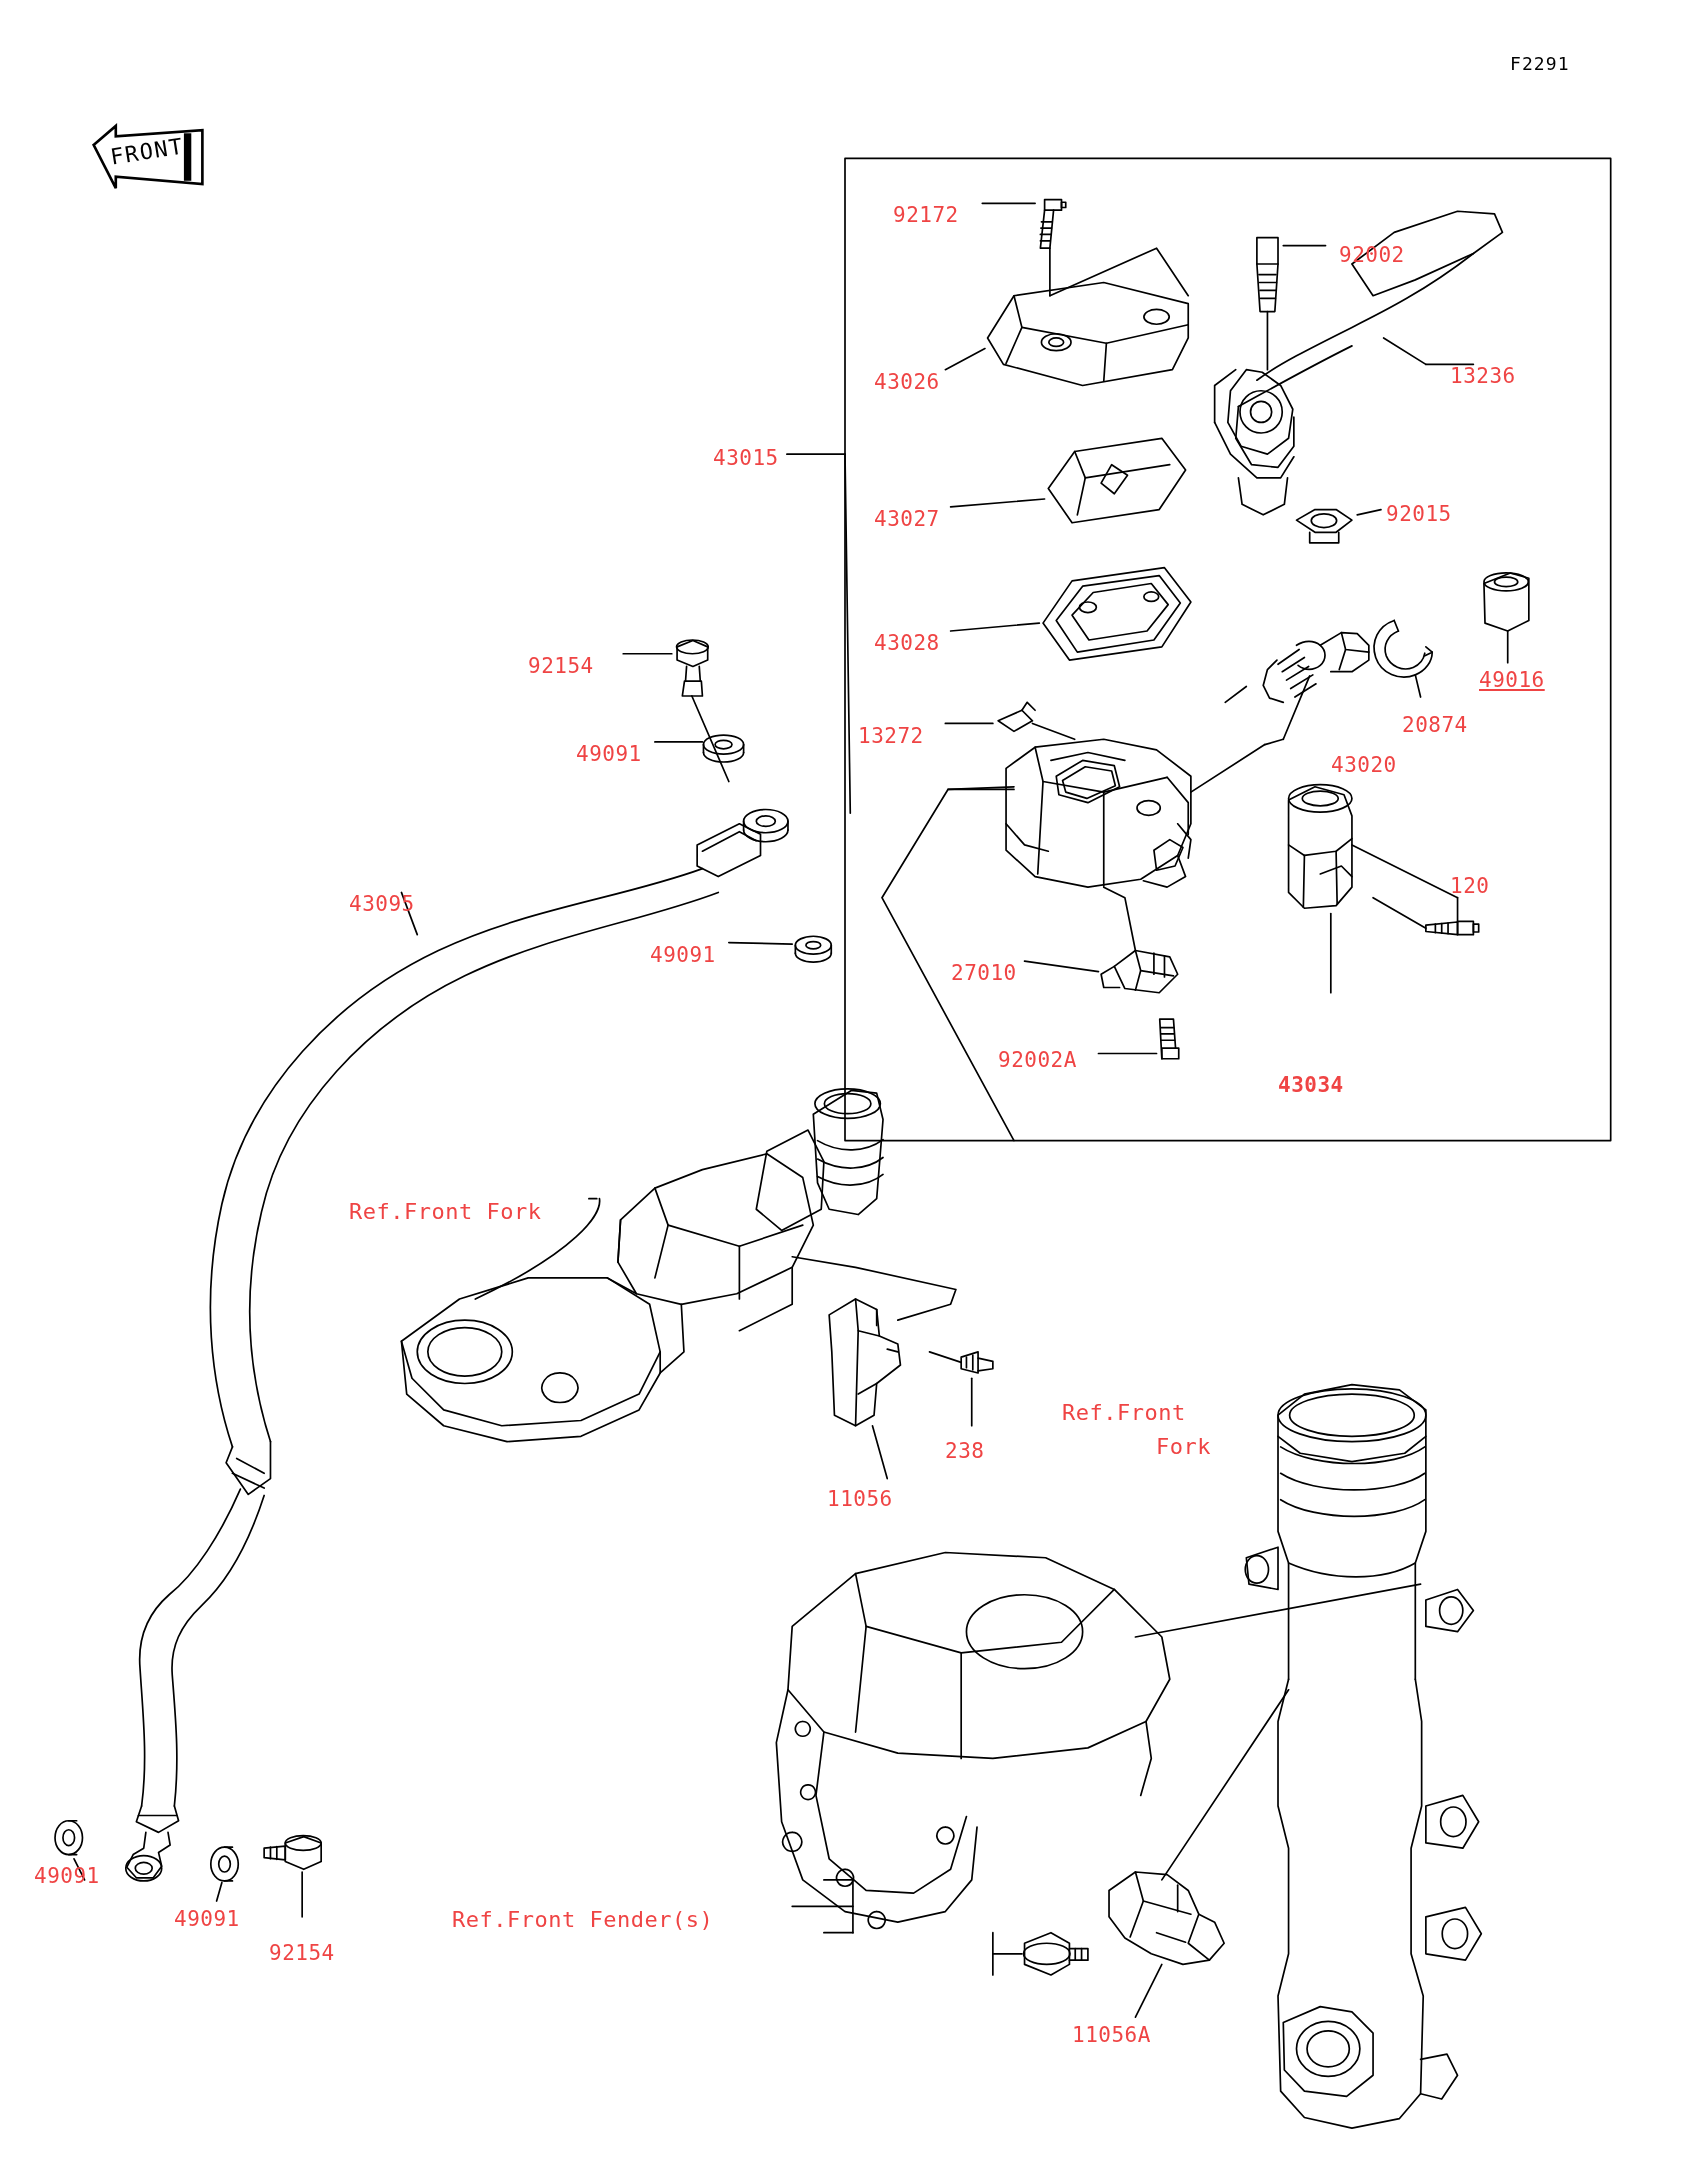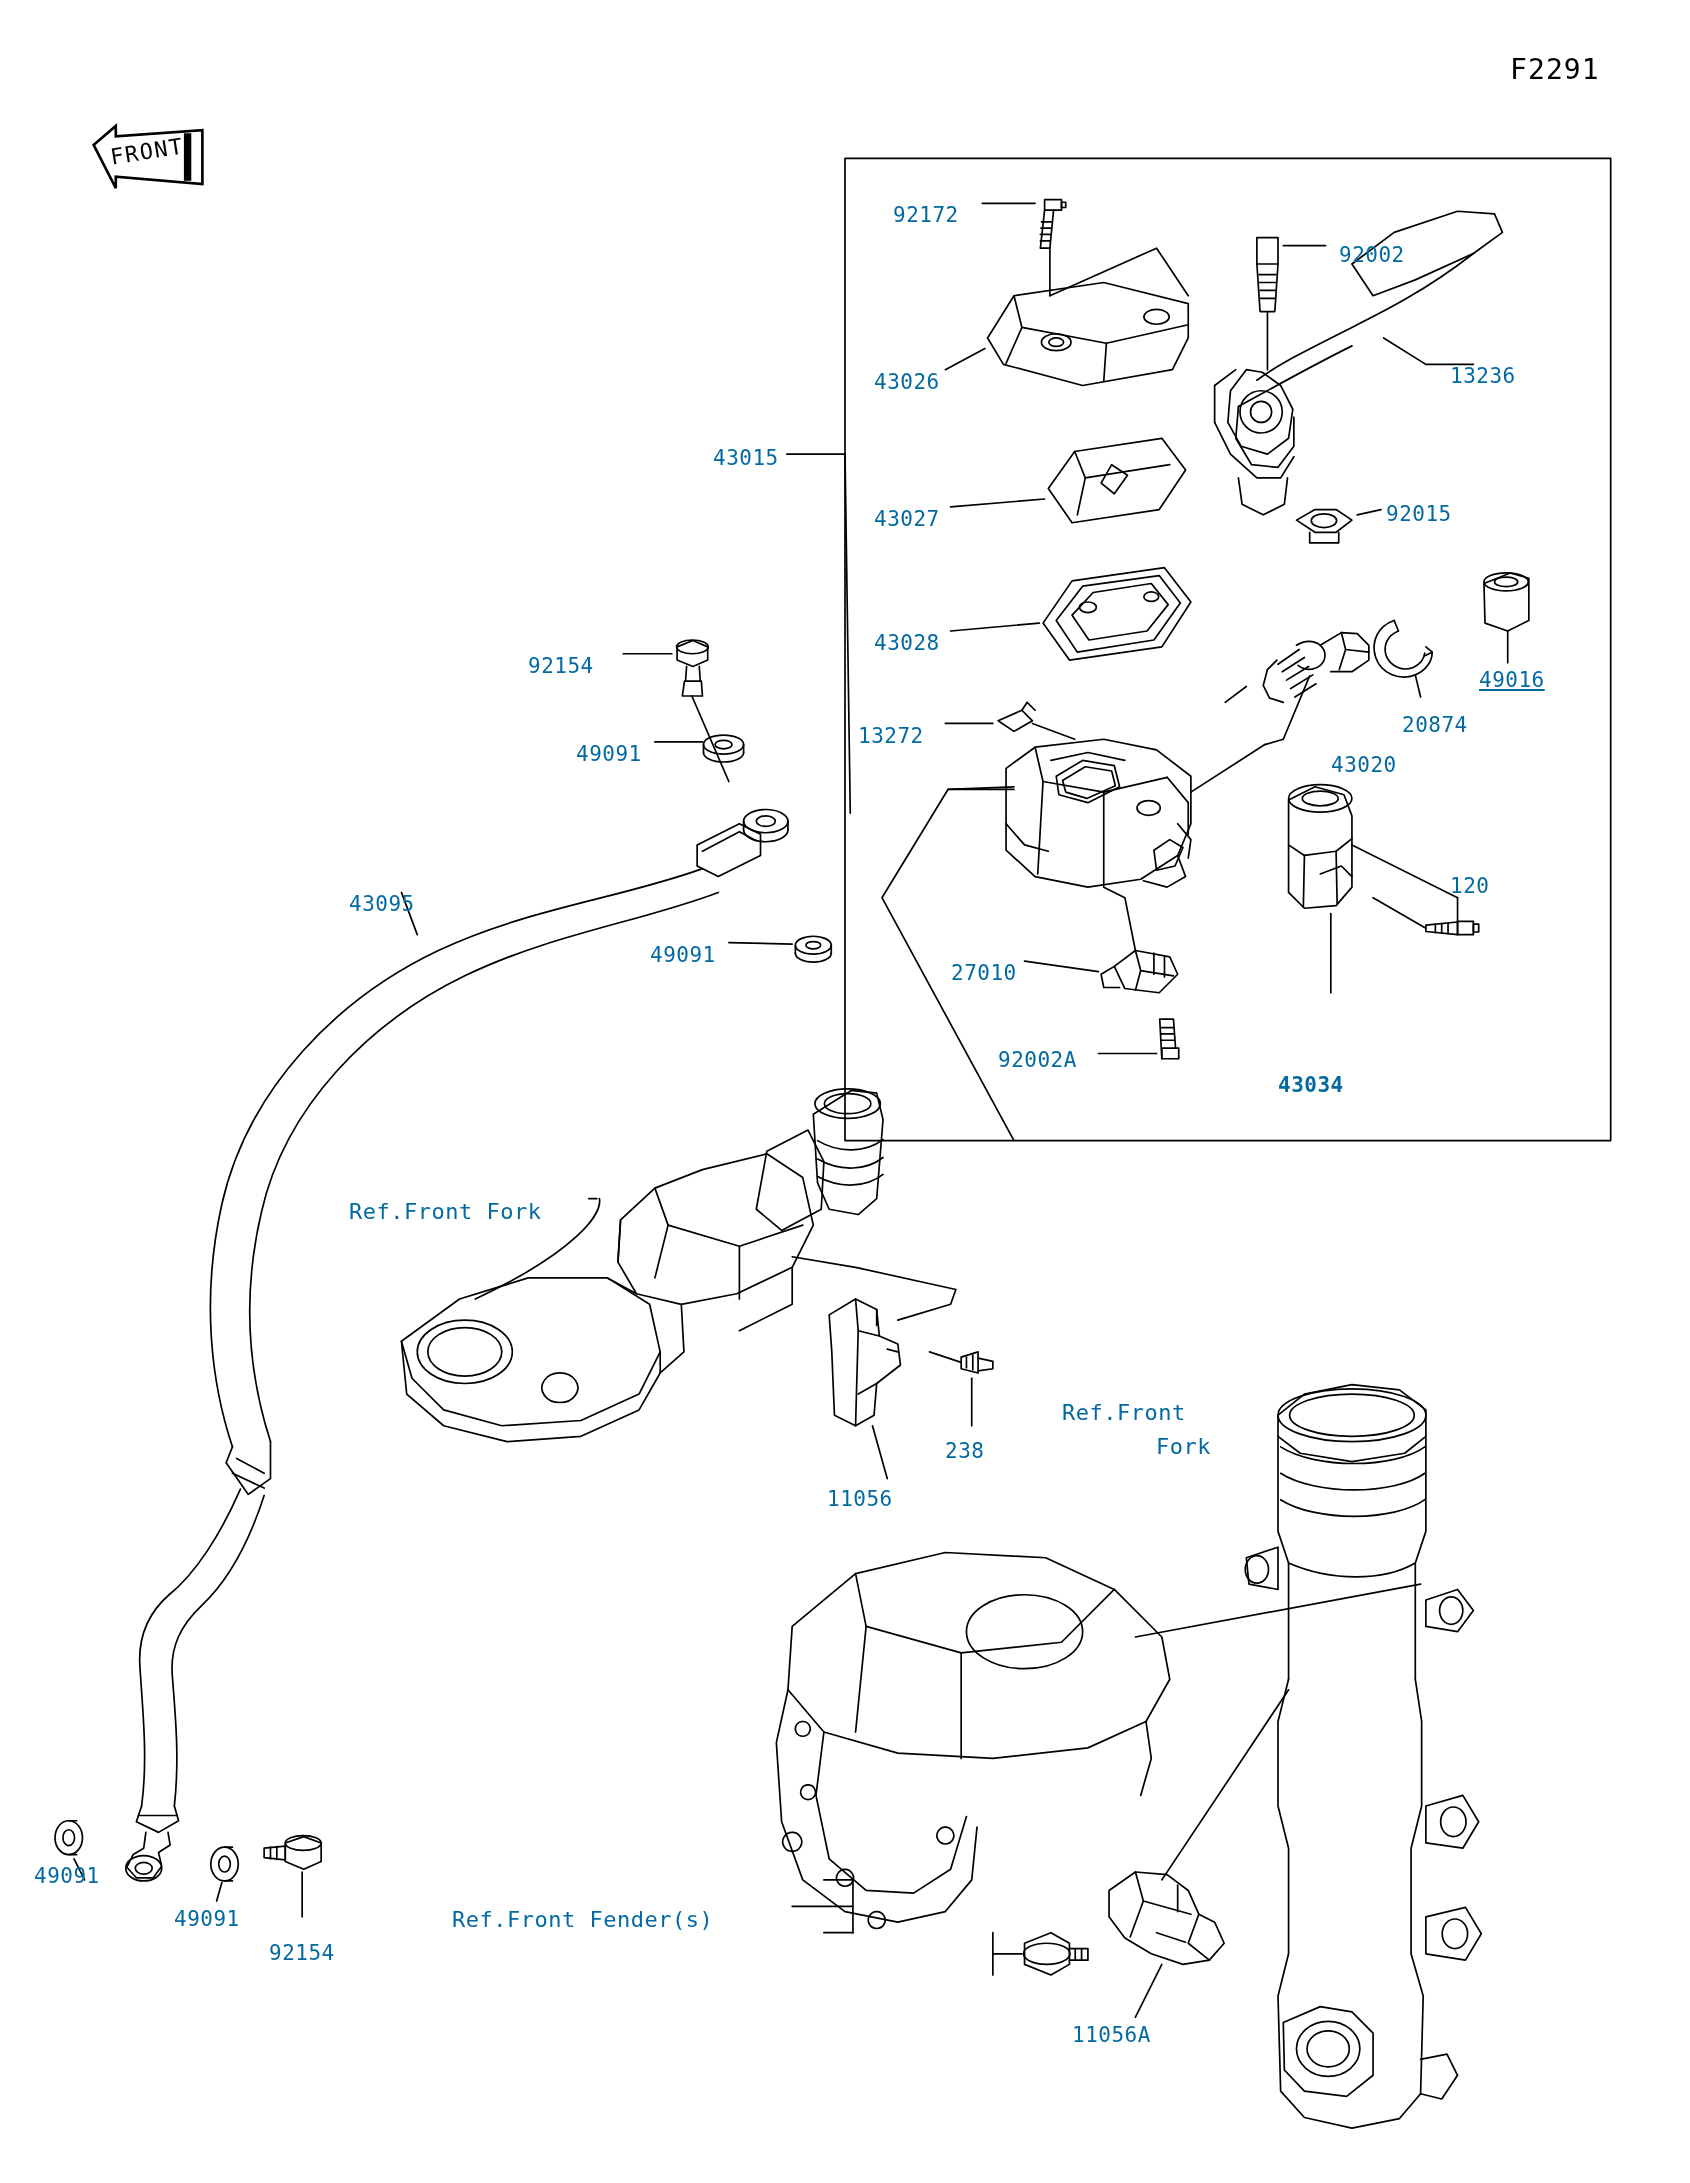--- a/index.html
+++ b/index.html
@@ -16,29 +16,29 @@
     width: 1690px;
     height: 2183px;
     background: #ffffff;
     overflow: hidden;
   }
   .lbl {
     position: absolute;
     font-family: "DejaVu Sans Mono", monospace;
     font-size: 21px;
     letter-spacing: 0.5px;
-    color: #0369a1;
+    color: #ef4444;
     white-space: pre;
     line-height: 1.15;
   }
   .lbl.big { font-size: 22px; }
   .sheet-code {
     position: absolute;
     font-family: "DejaVu Sans Mono", monospace;
-    font-size: 28px;
+    font-size: 18px;
     letter-spacing: 1.1px;
   }
   svg.art {
     position: absolute;
     left: 0;
     top: 0;
     width: 1690px;
     height: 2183px;
   }
   .front-badge {

